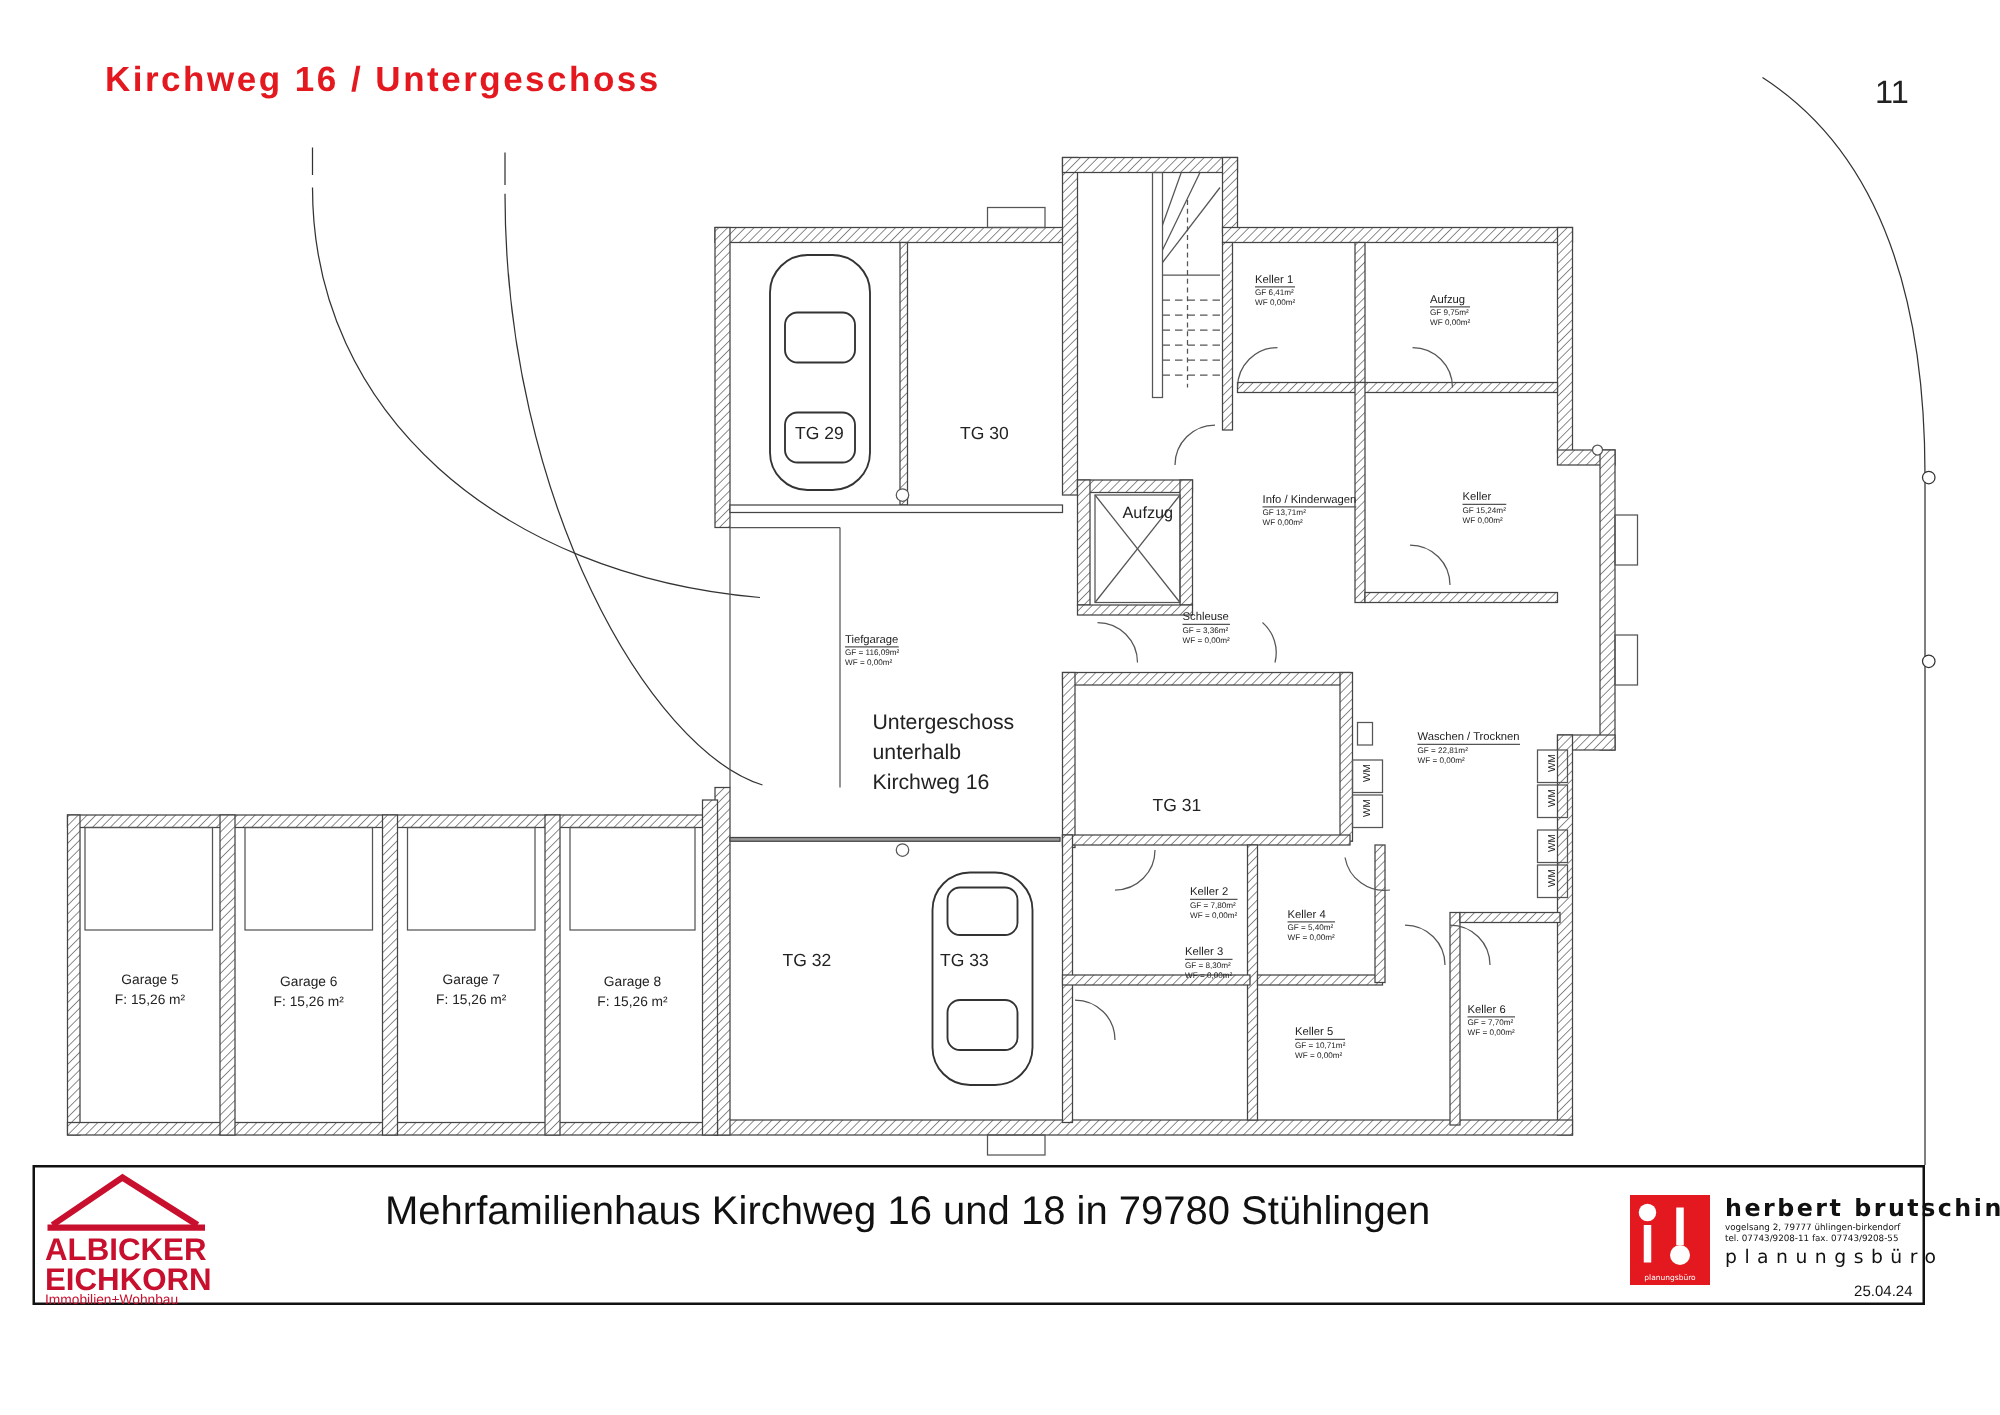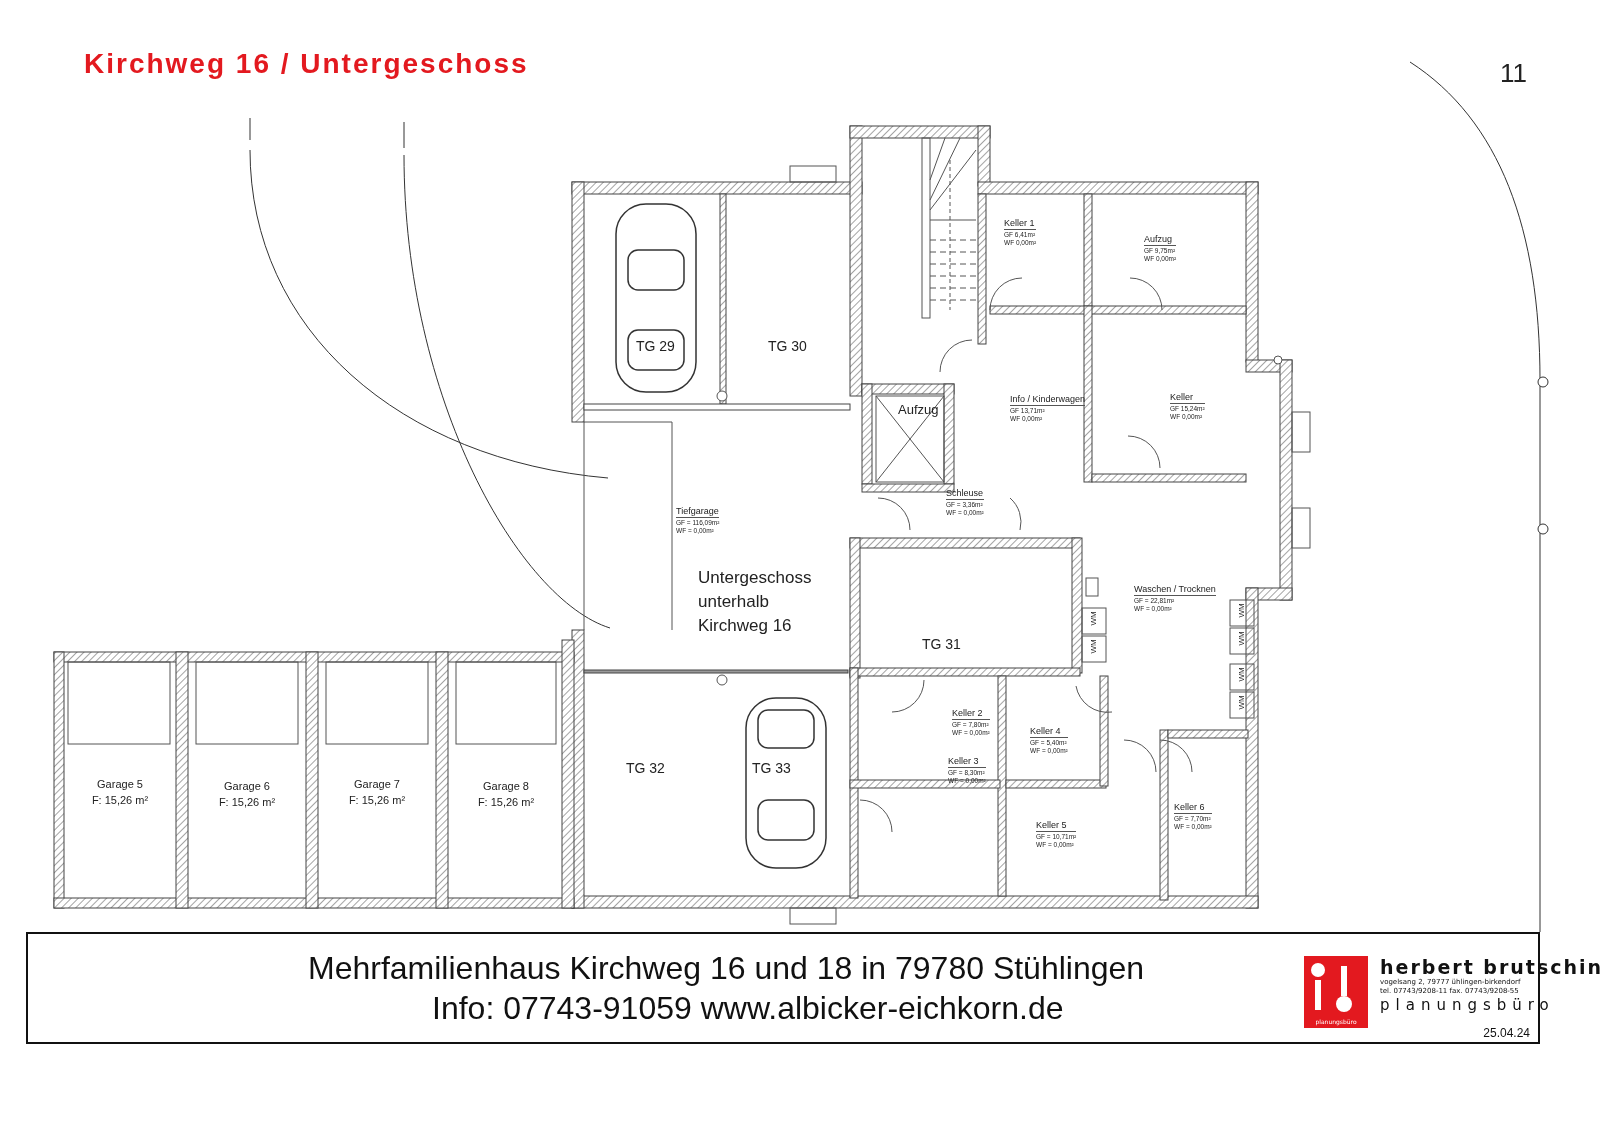--- a/index.html
+++ b/index.html
@@ -268,22 +268,30 @@
 <div class="lbl garage" style="left:326px;top:776px;width:102px;">
     <div>Garage 7</div>
     <div>F: 15,26 m²</div>
   </div>
 <div class="lbl garage" style="left:456px;top:778px;width:100px;">
     <div>Garage 8</div>
     <div>F: 15,26 m²</div>
   </div>
 
 <div class="footer">
+  <div class="logo-ae">
+    <svg width="140" height="52">
+      <polyline points="10,44 66,6 126,44" fill="none" stroke="#c8102e" stroke-width="5"></polyline>
+      <line x1="6" y1="46" x2="132" y2="46" stroke="#c8102e" stroke-width="5"></line>
+    </svg>
+    <div class="ae1">ALBICKER</div>
+    <div class="ae2">EICHKORN</div>
+    <div class="ae3">Immobilien+Wohnbau</div>
+  </div>
   <div class="l1">Mehrfamilienhaus Kirchweg 16 und 18 in 79780 Stühlingen</div>
-  <div class="l2">Info: 07743-91059   www.albicker-eichkorn.de</div>
   <div class="logo-hb">
     <svg width="64" height="72">
       <circle cx="14" cy="14" r="7" fill="#fff"></circle>
       <rect x="11" y="24" width="6" height="30" fill="#fff"></rect>
       <circle cx="40" cy="48" r="8" fill="#fff"></circle>
       <rect x="37" y="10" width="6" height="30" fill="#fff"></rect>
       <text x="32" y="68" font-size="6" fill="#fff" text-anchor="middle" font-family="DejaVu Sans, sans-serif">planungsbüro</text>
     </svg>
   </div>
   <div class="hb-txt">

